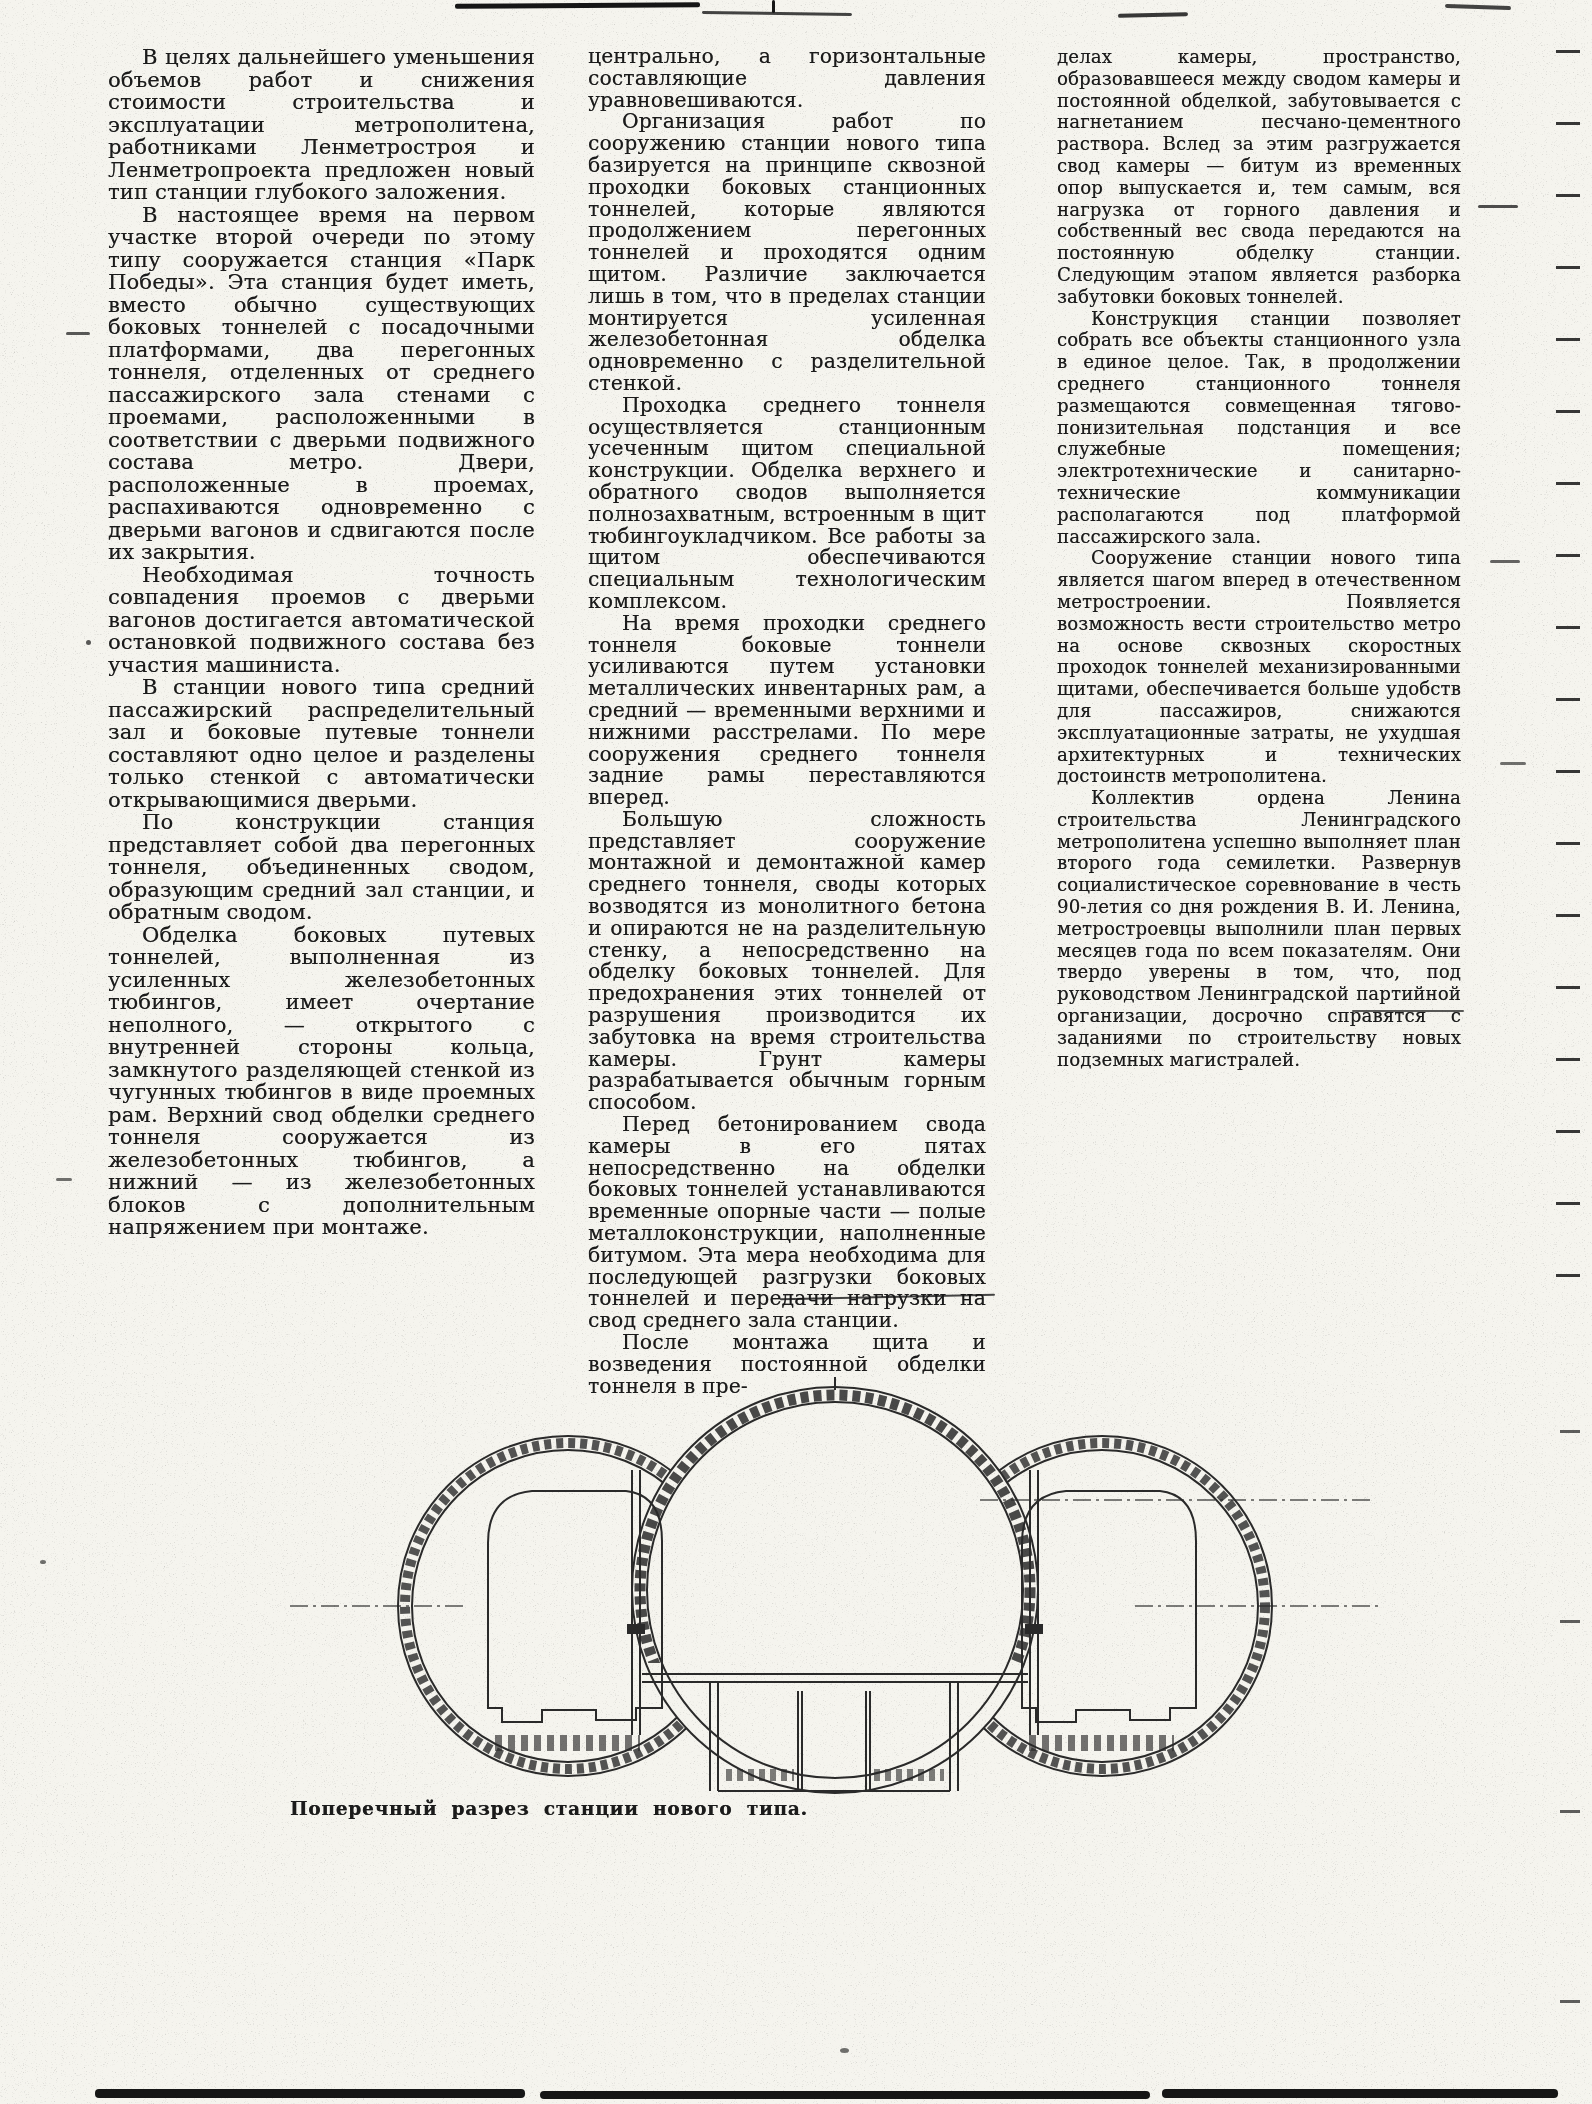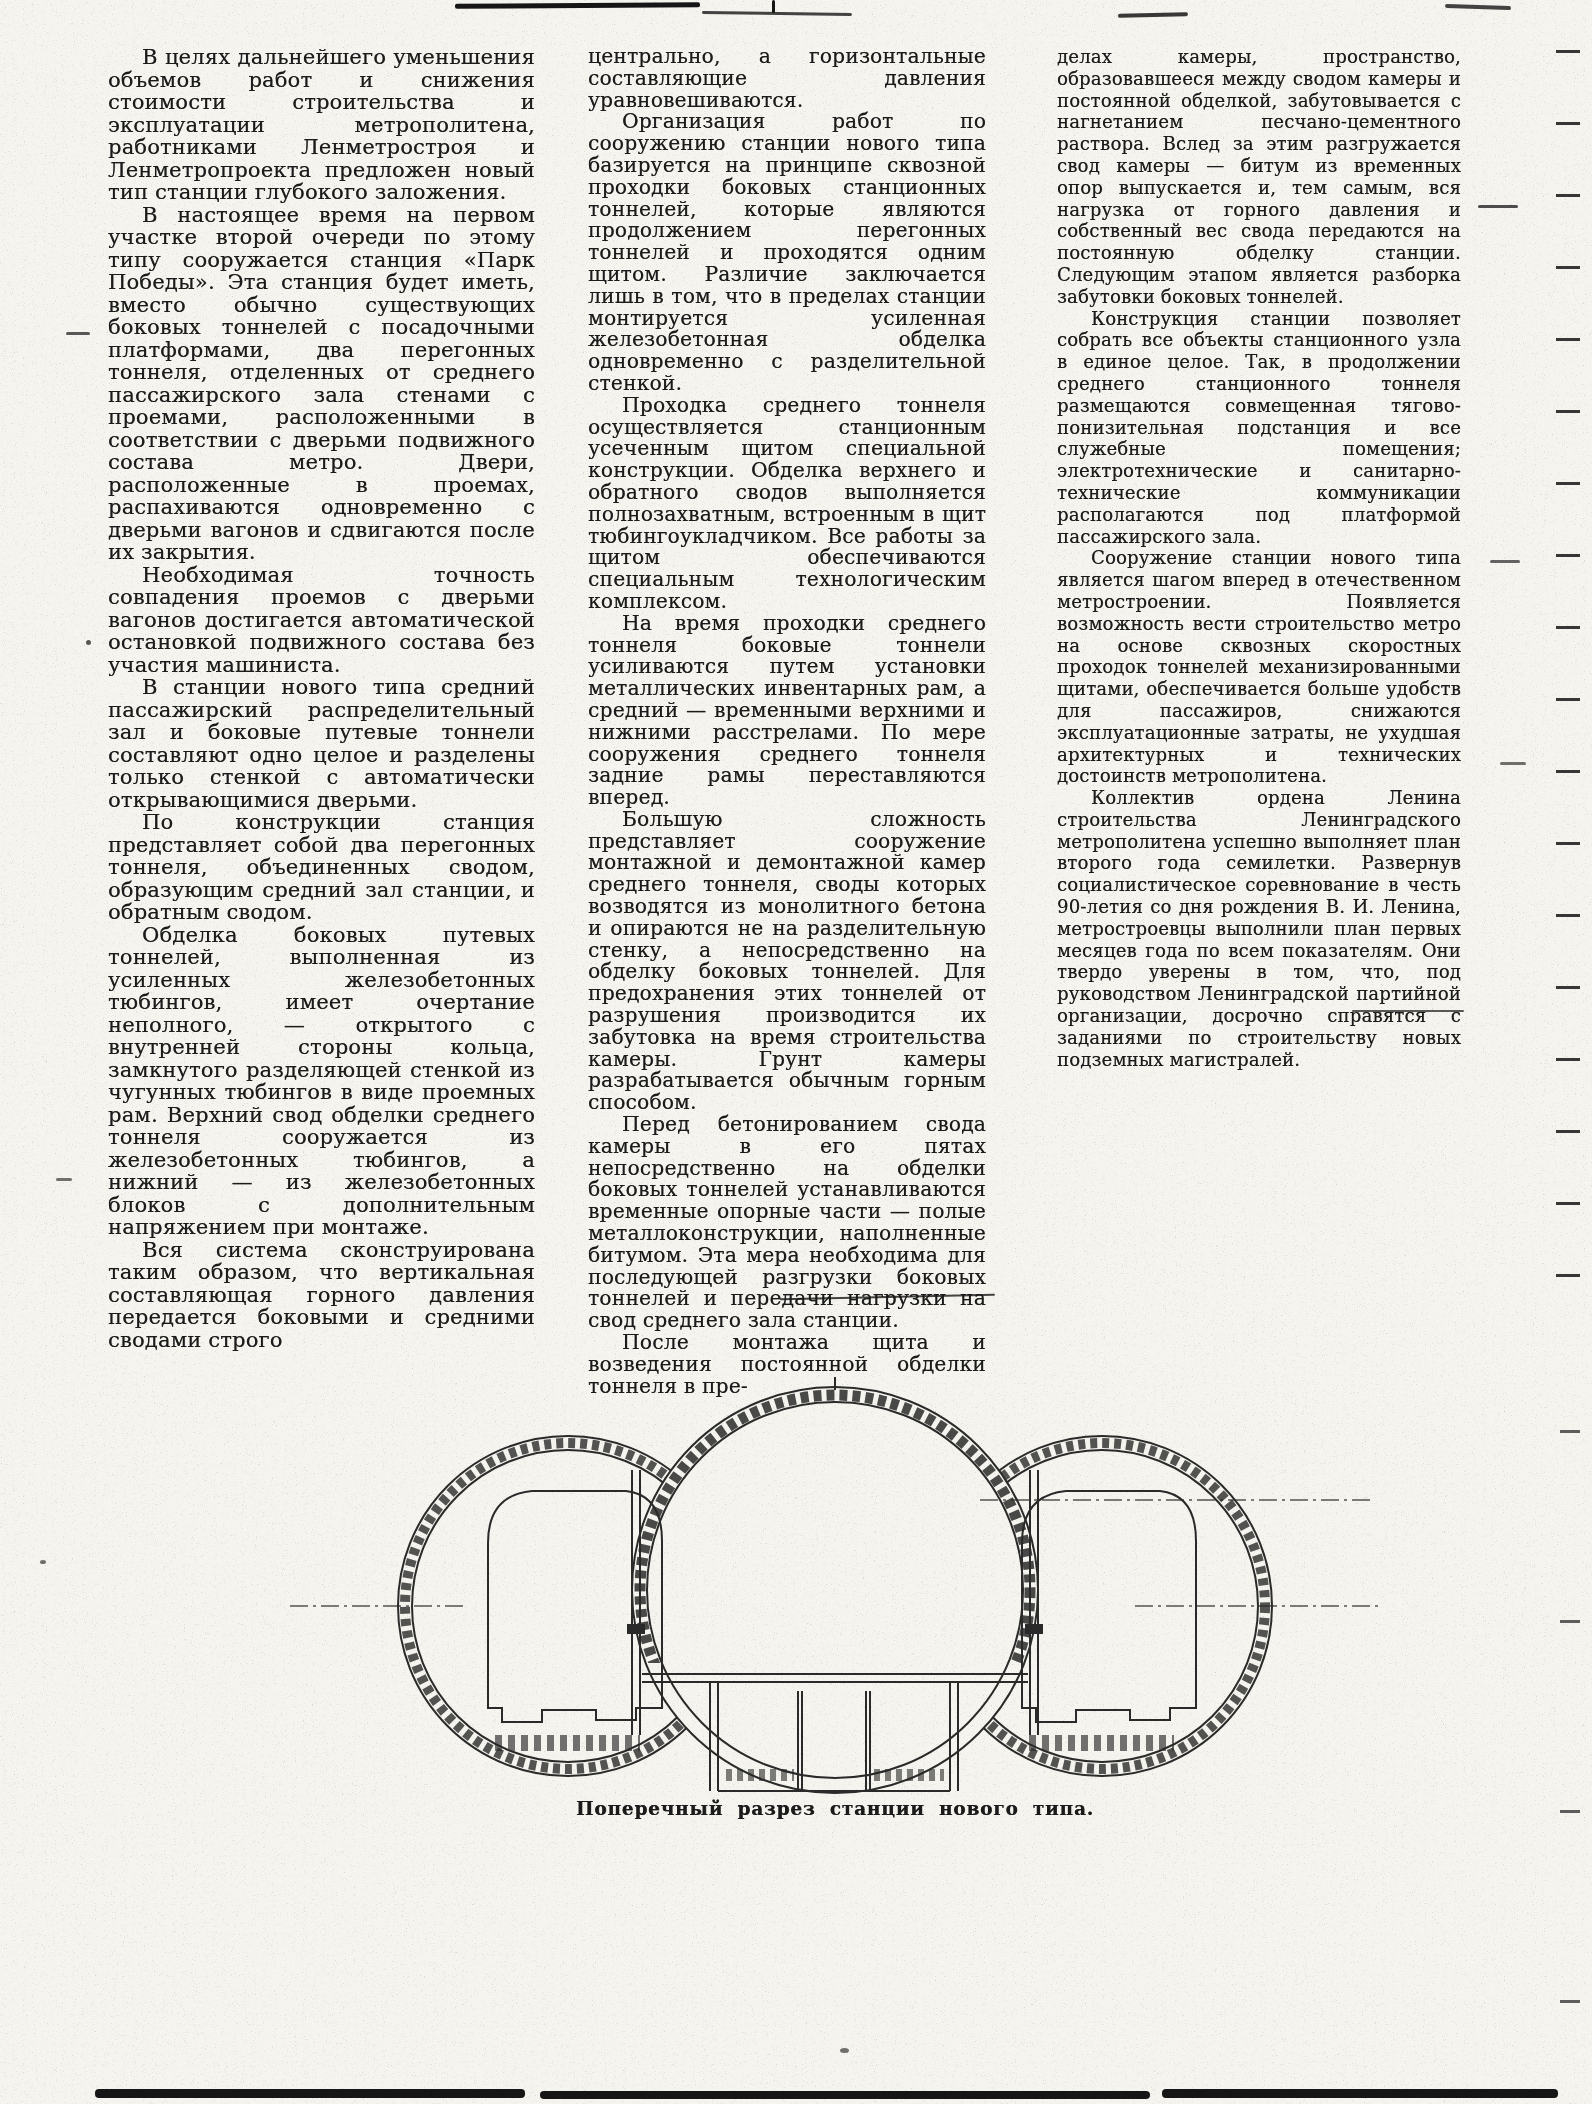--- a/index.html
+++ b/index.html
@@ -8,21 +8,21 @@
        font-family:"DejaVu Serif","Liberation Serif",serif;hyphens:auto}
   .page{position:absolute;inset:0}
   .col{position:absolute;top:46px;text-align:justify;letter-spacing:.2px;
        text-shadow:.25px .25px 0 rgba(25,25,25,.65)}
   .col p{text-indent:34px}
   .col p.cont{text-indent:0}
   .col1{left:108px;width:427px;font-size:21px;line-height:22.5px}
   .col2{left:588px;width:398px;font-size:20.2px;line-height:21.8px}
   .col3{left:1057px;width:404px;font-size:18px;line-height:21.8px}
   figure{position:absolute;left:290px;top:1375px;width:1090px;height:430px}
-  .caption{position:absolute;left:290px;top:1798px;width:1090px;text-align:center;
+  .caption{position:absolute;left:290px;top:1798px;width:1090px;
        font-weight:bold;font-size:18.5px;letter-spacing:.8px;word-spacing:7px;
        text-shadow:.3px .3px 0 rgba(20,20,20,.75)}
   .art{position:absolute;background:#161616;border-radius:2px}
   .tickcol{position:absolute;left:1556px;top:50px;width:24px;height:1265px;opacity:.88;
        background:repeating-linear-gradient(to bottom,#1d1d1d 0 3px,transparent 3px 72px)}
   .tickcol2{position:absolute;left:1560px;top:1430px;width:20px;height:640px;opacity:.7;
        background:repeating-linear-gradient(to bottom,#1d1d1d 0 3px,transparent 3px 190px)}
   .grain{position:absolute;left:0;top:0;pointer-events:none;mix-blend-mode:multiply}
   svg{display:block}
 </style>
@@ -31,21 +31,20 @@
 
 <div class="page">
 
   <section class="col col1">
     <p>В целях дальнейшего уменьшения объемов работ и снижения стоимости строительства и эксплуатации метрополитена, работниками Ленметростроя и Ленметропроекта предложен новый тип станции глубокого заложения.</p>
     <p>В настоящее время на первом участке второй очереди по этому типу сооружается станция «Парк Победы». Эта станция будет иметь, вместо обычно существующих боковых тоннелей с посадочными платформами, два перегонных тоннеля, отделенных от среднего пассажирского зала стенами с проемами, расположенными в соответствии с дверьми подвижного состава метро. Двери, расположенные в проемах, распахиваются одновременно с дверьми вагонов и сдвигаются после их закрытия.</p>
     <p>Необходимая точность совпадения проемов с дверьми вагонов достигается автоматической остановкой подвижного состава без участия машиниста.</p>
     <p>В станции нового типа средний пассажирский распределительный зал и боковые путевые тоннели составляют одно целое и разделены только стенкой с автоматически открывающимися дверьми.</p>
     <p>По конструкции станция представляет собой два перегонных тоннеля, объединенных сводом, образующим средний зал станции, и обратным сводом.</p>
     <p>Обделка боковых путевых тоннелей, выполненная из усиленных железобетонных тюбингов, имеет очертание неполного, — открытого с внутренней стороны кольца, замкнутого разделяющей стенкой из чугунных тюбингов в виде проемных рам. Верхний свод обделки среднего тоннеля сооружается из железобетонных тюбингов, а нижний — из железобетонных блоков с дополнительным напряжением при монтаже.</p>
-    <p>Вся система сконструирована таким образом, что вертикальная составляющая горного давления передается боковыми и средними сводами строго</p>
   </section>
 
   <section class="col col2">
     <p class="cont">центрально, а горизонтальные составляющие давления уравновешиваются.</p>
     <p>Организация работ по сооружению станции нового типа базируется на принципе сквозной проходки боковых станционных тоннелей, которые являются продолжением перегонных тоннелей и проходятся одним щитом. Различие заключается лишь в том, что в пределах станции монтируется усиленная железобетонная обделка одновременно с разделительной стенкой.</p>
     <p>Проходка среднего тоннеля осуществляется станционным усеченным щитом специальной конструкции. Обделка верхнего и обратного сводов выполняется полнозахватным, встроенным в щит тюбингоукладчиком. Все работы за щитом обеспечиваются специальным технологическим комплексом.</p>
     <p>На время проходки среднего тоннеля боковые тоннели усиливаются путем установки металлических инвентарных рам, а средний — временными верхними и нижними расстрелами. По мере сооружения среднего тоннеля задние рамы переставляются вперед.</p>
     <p>Большую сложность представляет сооружение монтажной и демонтажной камер среднего тоннеля, своды которых возводятся из монолитного бетона и опираются не на разделительную стенку, а непосредственно на обделку боковых тоннелей. Для предохранения этих тоннелей от разрушения производится их забутовка на время строительства камеры. Грунт камеры разрабатывается обычным горным способом.</p>
     <p>Перед бетонированием свода камеры в его пятах непосредственно на обделки боковых тоннелей устанавливаются временные опорные части — полые металлоконструкции, наполненные битумом. Эта мера необходима для последующей разгрузки боковых тоннелей и передачи нагрузки на свод среднего зала станции.</p>
     <p>После монтажа щита и возведения постоянной обделки тоннеля в пре-</p>

